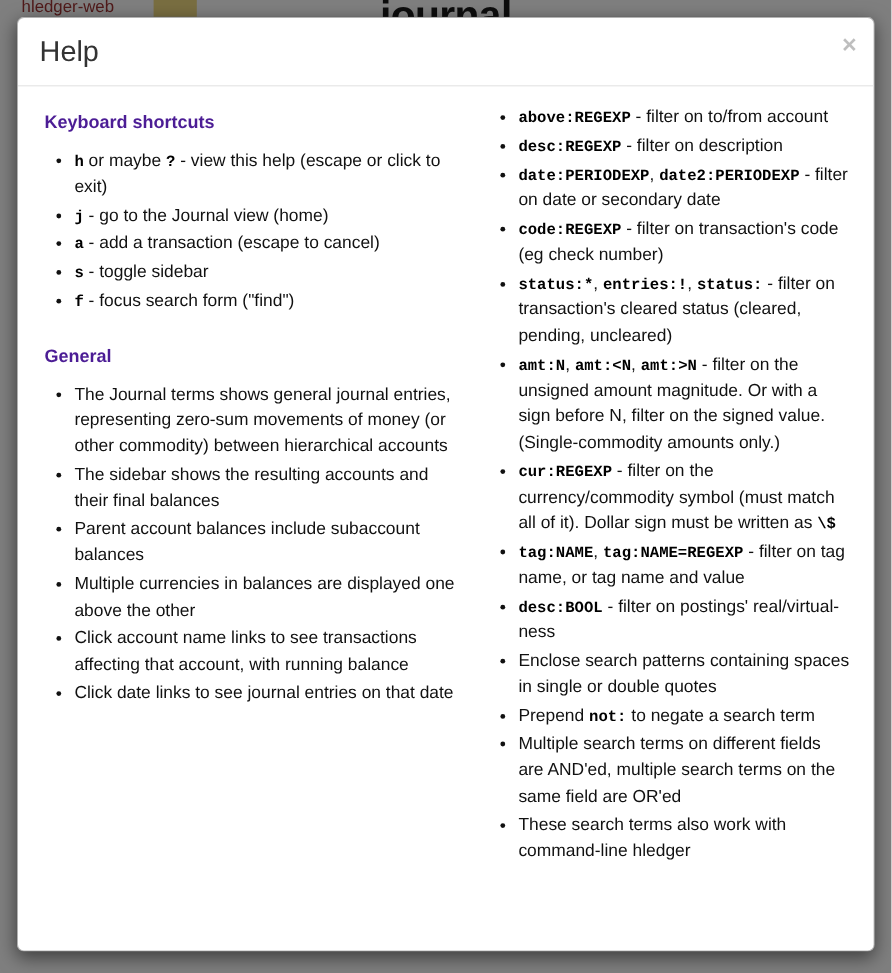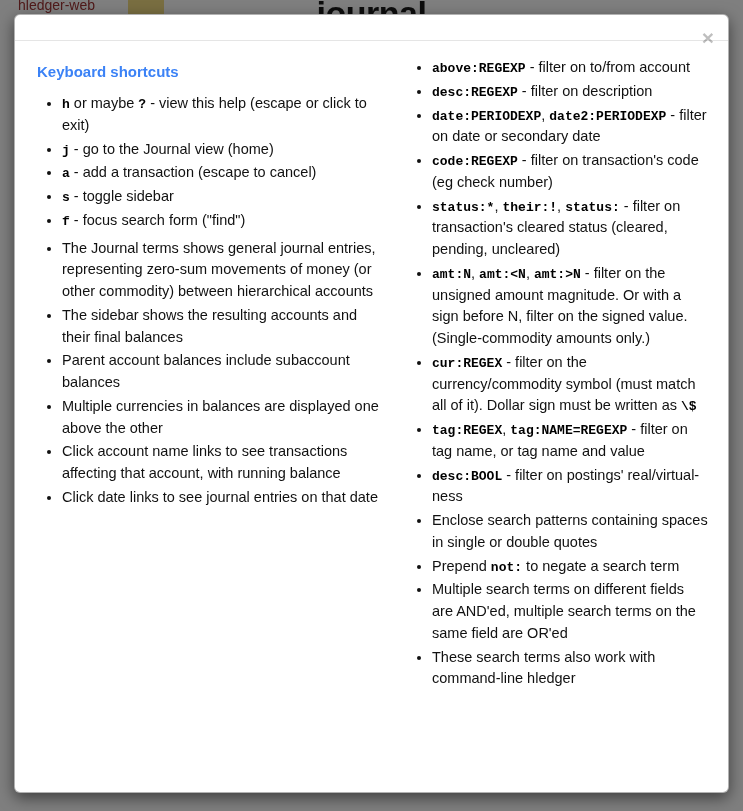--- a/index.html
+++ b/index.html
@@ -61,21 +61,21 @@
 
   .modal-body {
     display: flex; gap: 26px;
     padding: 16px 20px 10px 22px;
   }
   .column { min-width: 0; }
   .col-left { flex: 0 0 344px; }
   .col-right { flex: 1; }
 
   .section-heading {
-    font-size: 15px; font-weight: 700; color: #3b82f6;
+    font-size: 15px; font-weight: 700; color: #4c1d95;
     margin: 26px 0 13px 0;
   }
   .column > .section-heading:first-child { margin-top: 6px; }
 
   ul.help-list { margin: 0 0 6px 0; padding: 0 0 0 25px; }
   ul.help-list li {
     font-size: 14.5px; line-height: 1.5; color: #111111;
     margin-bottom: 2px;
   }
   code.code-term {
@@ -89,51 +89,53 @@
 <div class="page">
   <a class="brand" href="#">hledger-web</a>
   <span class="hl-box"></span>
   <h1 class="page-title">journal</h1>
 </div>
 
 <div class="backdrop"></div>
 
 <div class="modal">
   <div class="modal-header">
+    <h4 class="modal-title">Help</h4>
     <button class="close-btn">×</button>
   </div>
   <div class="modal-body">
     <div class="column col-left" id="col-left">
         <div class="section-heading">Keyboard shortcuts</div>
         <ul class="help-list">
           <li><code class="code-term">h</code> or maybe <code class="code-term">?</code> - view this help (escape or click to exit)</li>
           <li><code class="code-term">j</code> - go to the Journal view (home)</li>
           <li><code class="code-term">a</code> - add a transaction (escape to cancel)</li>
           <li><code class="code-term">s</code> - toggle sidebar</li>
           <li><code class="code-term">f</code> - focus search form ("find")</li>
         </ul>
+        <div class="section-heading">General</div>
         <ul class="help-list">
           <li>The Journal terms shows general journal entries, representing zero-sum movements of money (or other commodity) between hierarchical accounts</li>
           <li>The sidebar shows the resulting accounts and their final balances</li>
           <li>Parent account balances include subaccount balances</li>
           <li>Multiple currencies in balances are displayed one above the other</li>
           <li>Click account name links to see transactions affecting that account, with running balance</li>
           <li>Click date links to see journal entries on that date</li>
         </ul>
       </div>
     <div class="column col-right" id="col-right">
         <ul class="help-list">
           <li><code class="code-term">above:REGEXP</code> - filter on to/from account</li>
           <li><code class="code-term">desc:REGEXP</code> - filter on description</li>
           <li><code class="code-term">date:PERIODEXP</code>, <code class="code-term">date2:PERIODEXP</code> - filter on date or secondary date</li>
           <li><code class="code-term">code:REGEXP</code> - filter on transaction's code (eg check number)</li>
-          <li><code class="code-term">status:*</code>, <code class="code-term">their:!</code>, <code class="code-term">status:</code> - filter on transaction's cleared status (cleared, pending, uncleared)</li>
+          <li><code class="code-term">status:*</code>, <code class="code-term">entries:!</code>, <code class="code-term">status:</code> - filter on transaction's cleared status (cleared, pending, uncleared)</li>
           <li><code class="code-term">amt:N</code>, <code class="code-term">amt:&lt;N</code>, <code class="code-term">amt:&gt;N</code> - filter on the unsigned amount magnitude. Or with a sign before N, filter on the signed value. (Single-commodity amounts only.)</li>
-          <li><code class="code-term">cur:REGEX</code> - filter on the currency/commodity symbol (must match all of it). Dollar sign must be written as <code class="code-term">\$</code></li>
-          <li><code class="code-term">tag:REGEX</code>, <code class="code-term">tag:NAME=REGEXP</code> - filter on tag name, or tag name and value</li>
+          <li><code class="code-term">cur:REGEXP</code> - filter on the currency/commodity symbol (must match all of it). Dollar sign must be written as <code class="code-term">\$</code></li>
+          <li><code class="code-term">tag:NAME</code>, <code class="code-term">tag:NAME=REGEXP</code> - filter on tag name, or tag name and value</li>
           <li><code class="code-term">desc:BOOL</code> - filter on postings' real/virtual-ness</li>
           <li>Enclose search patterns containing spaces in single or double quotes</li>
           <li>Prepend <code class="code-term">not:</code> to negate a search term</li>
           <li>Multiple search terms on different fields are AND'ed, multiple search terms on the same field are OR'ed</li>
           <li>These search terms also work with command-line hledger</li>
         </ul>
       </div>
   </div>
 </div>
 

